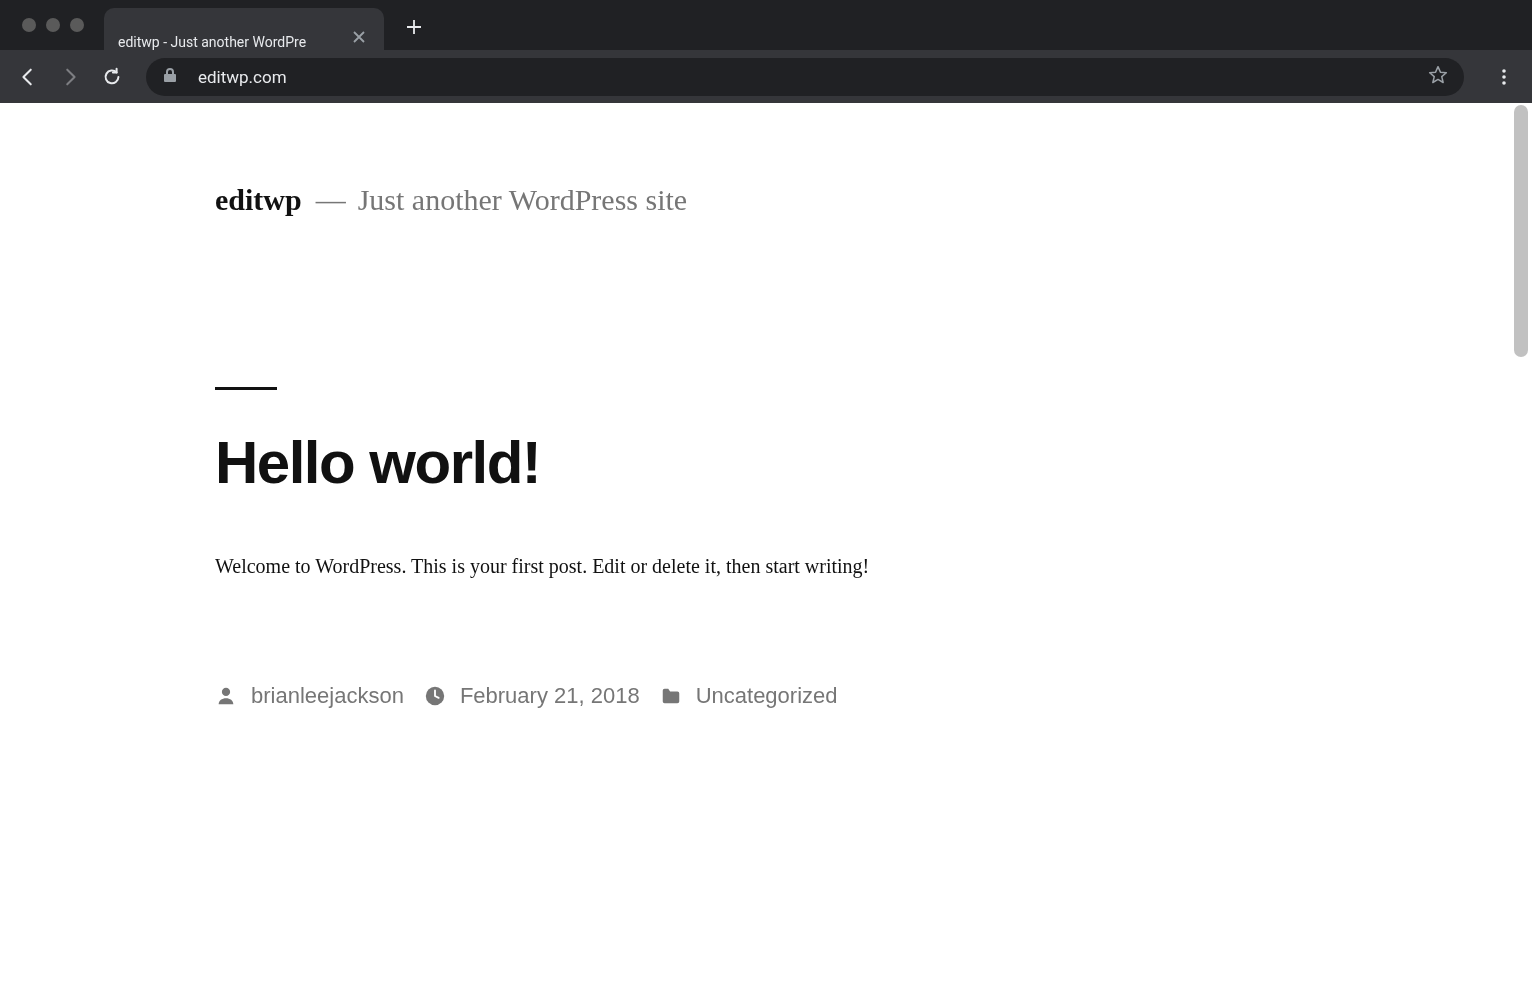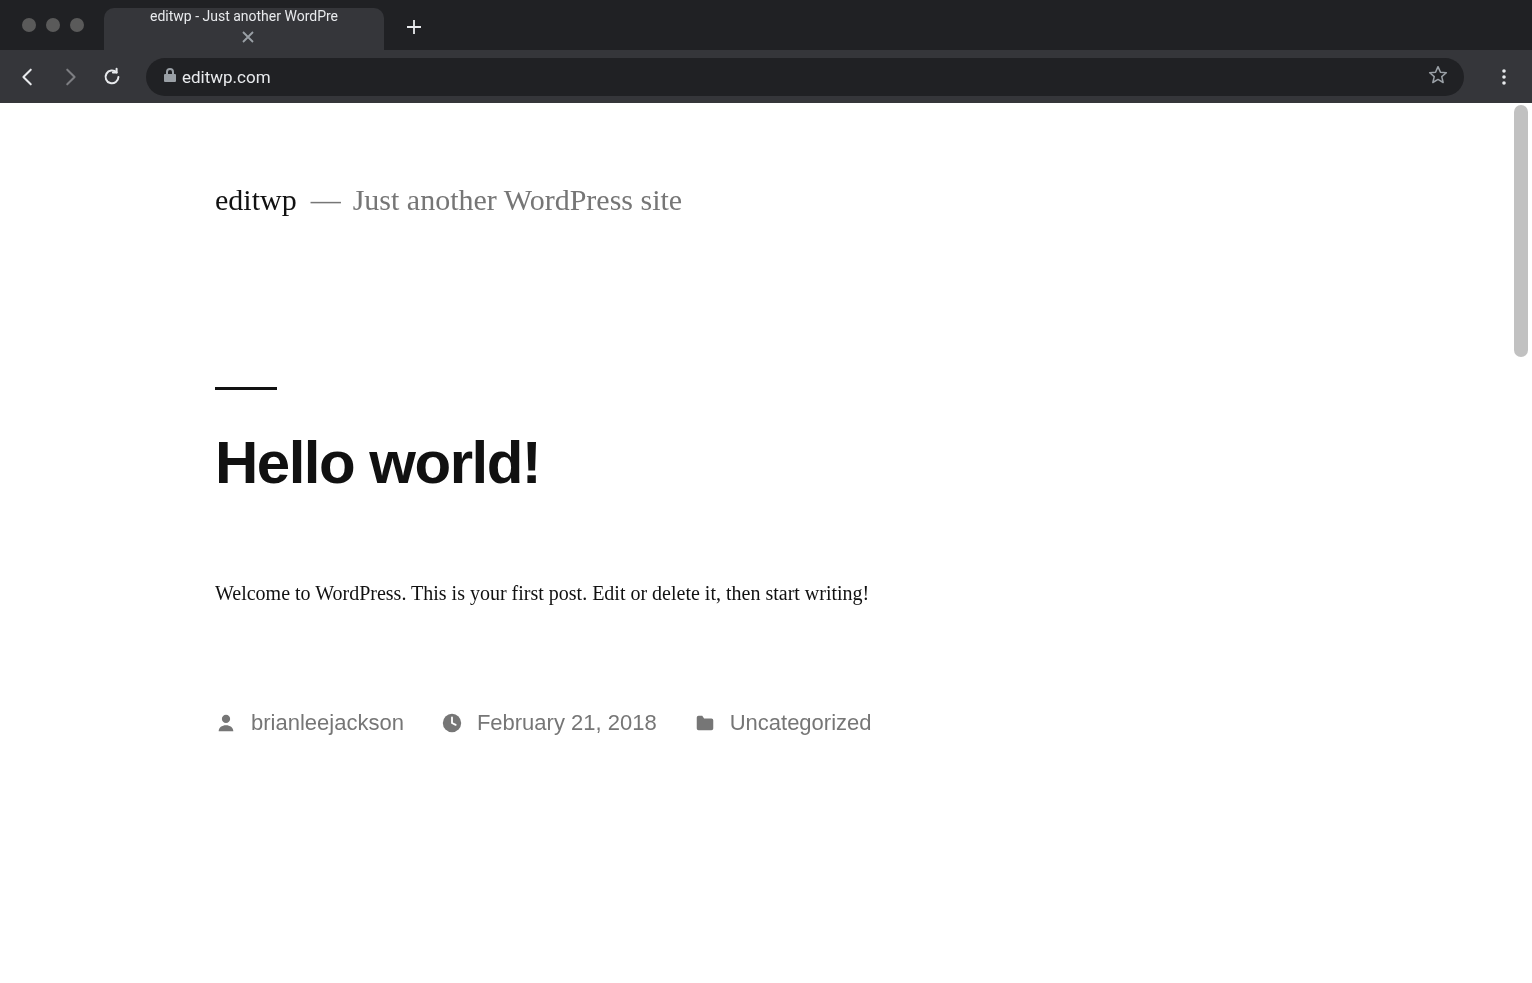--- a/index.html
+++ b/index.html
@@ -47,25 +47,24 @@
       background: #5a5a5a;
     }
     
     .tab {
       background: #35363a;
       height: 42px;
       min-width: 280px;
       max-width: 280px;
       border-radius: 10px 10px 0 0;
       display: flex;
-      align-items: center;
+      align-items: flex-end;
       padding: 0 14px;
       margin-top: 8px;
       position: relative;
-      flex-direction: column;
     }
     
     .tab-title {
       color: #e8eaed;
       font-size: 14px;
       white-space: nowrap;
       overflow: hidden;
       text-overflow: ellipsis;
       flex: 1;
     }
@@ -117,21 +116,21 @@
     
     .address-bar {
       flex: 1;
       background: #202124;
       height: 38px;
       border-radius: 19px;
       display: flex;
       align-items: center;
       padding: 0 16px;
       margin: 4px 10px;
-      gap: 4px;
+      gap: 20px;
     }
     
     .lock-icon {
       color: #9aa0a6;
     }
     
     .url-text {
       color: #e8eaed;
       font-size: 17px;
       flex: 1;
@@ -187,21 +186,21 @@
     .site-header {
       display: flex;
       align-items: baseline;
       font-size: 30px;
       margin-bottom: 170px;
     }
     
     .site-name {
       font-family: Georgia, "Times New Roman", serif;
       color: #111;
-      font-weight: 400;
+      font-weight: 700;
     }
     
     .site-dash {
       color: #767676;
       margin: 0 14px;
       font-family: Georgia, serif;
       letter-spacing: -2px;
     }
     
     .site-tagline {
@@ -216,36 +215,36 @@
       background: #111;
       margin-bottom: 38px;
     }
     
     .post-title {
       font-family: -apple-system, BlinkMacSystemFont, "Segoe UI", Helvetica, Arial, sans-serif;
       font-size: 60px;
       font-weight: 800;
       color: #111;
       letter-spacing: -1.5px;
-      margin-bottom: 80px;
+      margin-bottom: 53px;
     }
     
     .post-body {
       font-family: Georgia, "Times New Roman", serif;
       font-size: 20px;
       line-height: 1.65;
       color: #111;
       margin-bottom: 100px;
       max-width: 900px;
     }
     
     .post-meta {
       display: flex;
       align-items: center;
-      gap: 37px;
+      gap: 20px;
       font-size: 22px;
       color: #767676;
       font-family: -apple-system, BlinkMacSystemFont, "Segoe UI", Helvetica, Arial, sans-serif;
     }
     
     .meta-item {
       display: flex;
       align-items: center;
       gap: 14px;
     }

